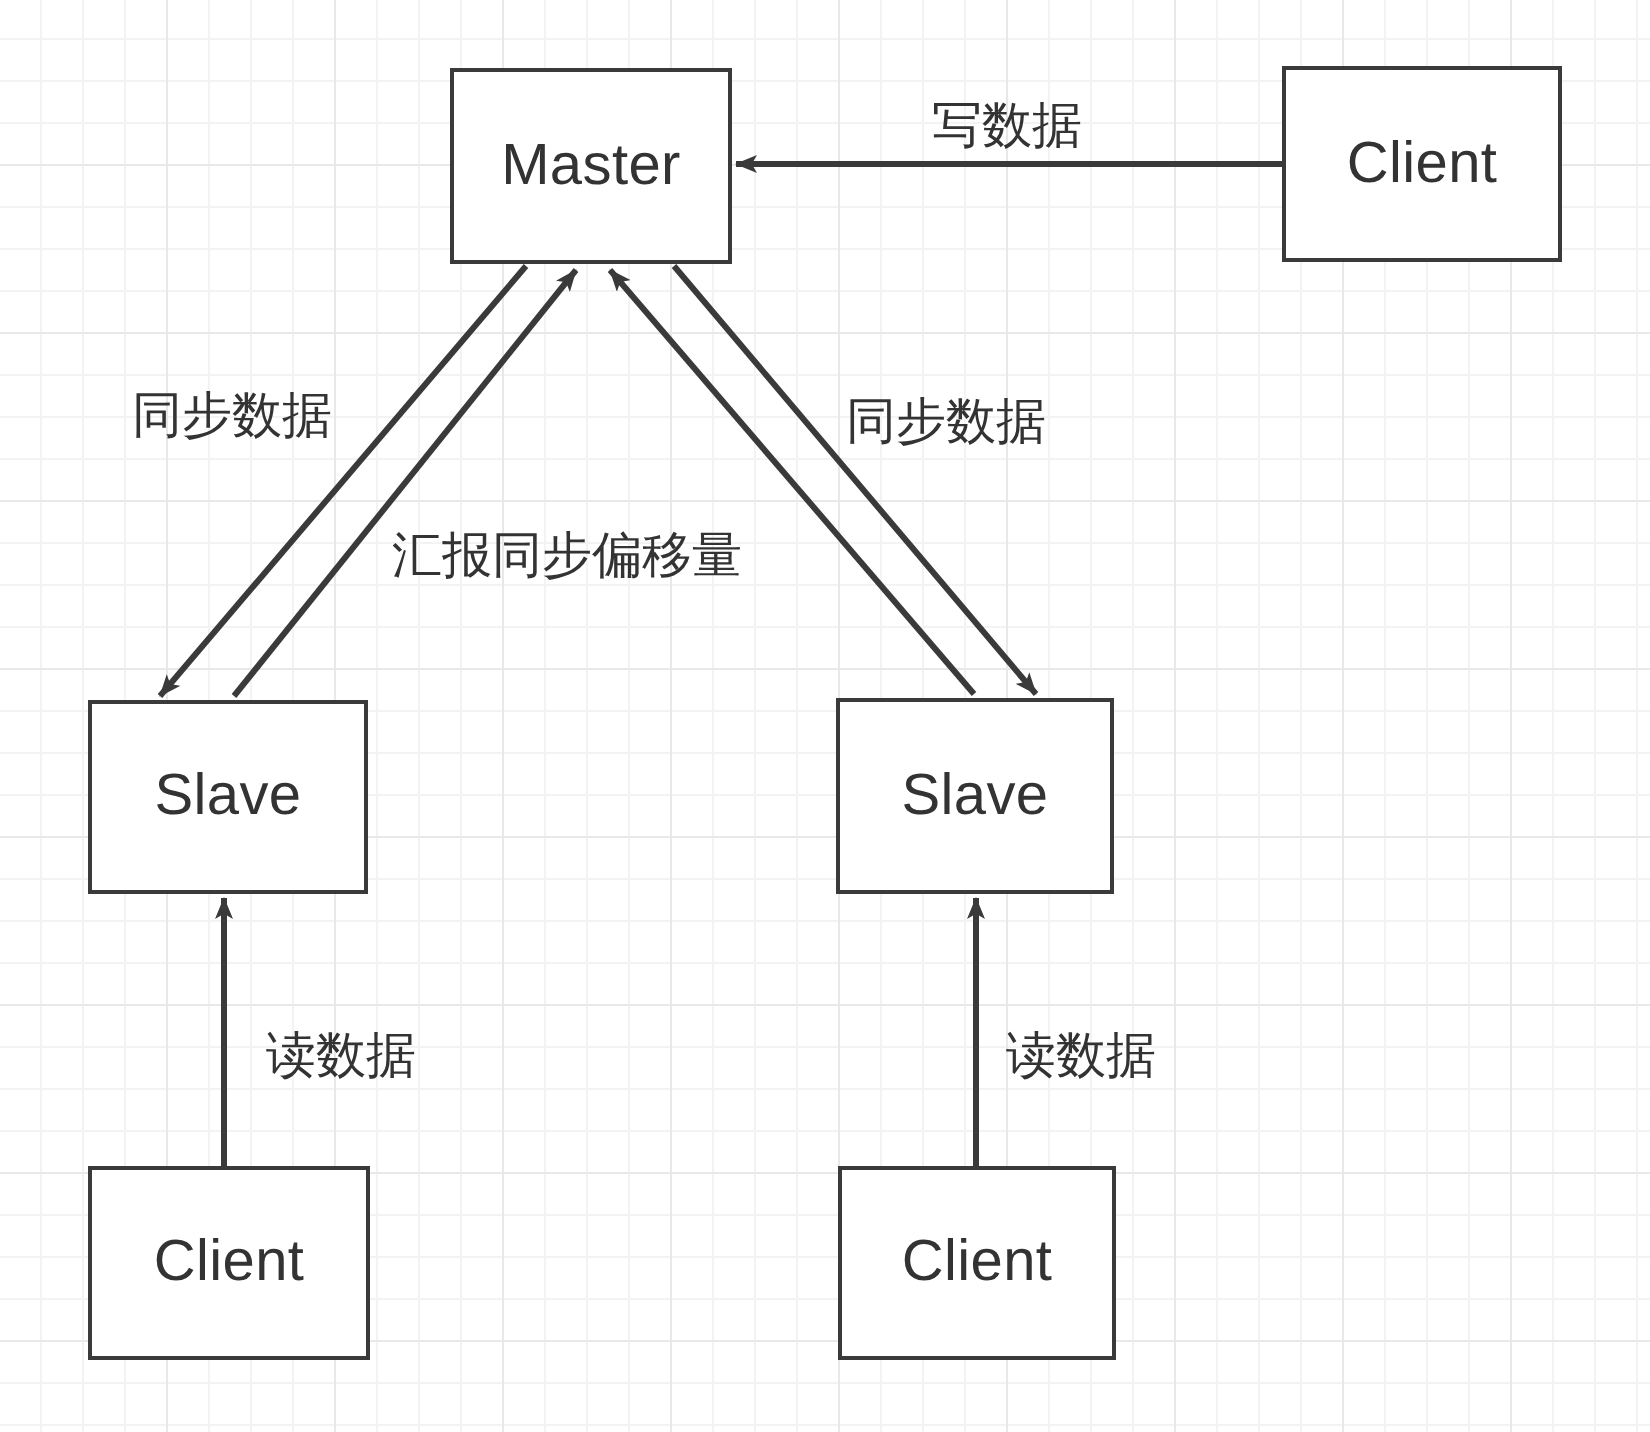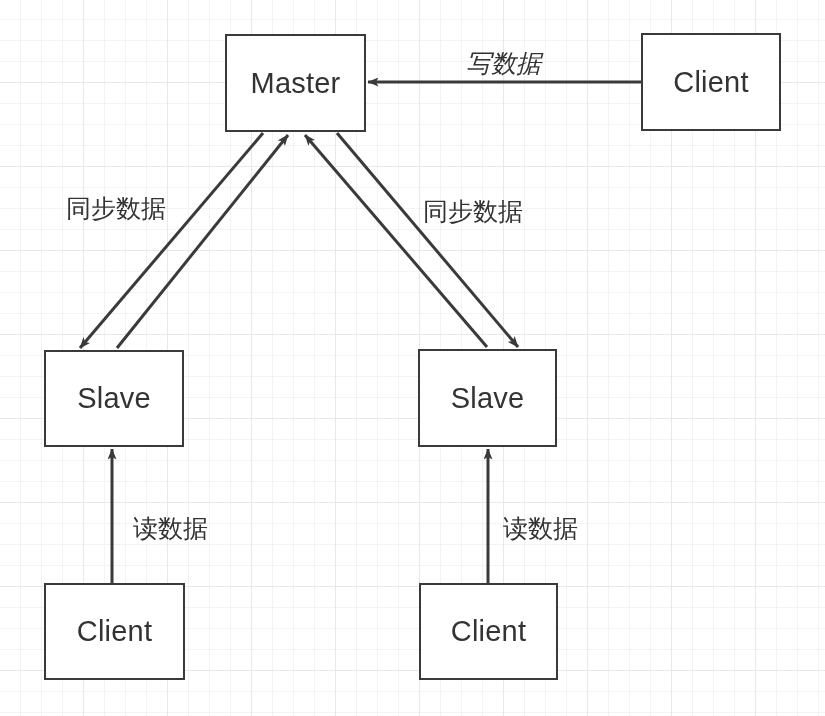--- a/index.html
+++ b/index.html
@@ -103,24 +103,25 @@
   </div>
 
   <div class="node" style="left:44px; top:583px; width:141px; height:97px;">
     <span>Client</span>
   </div>
 
   <div class="node" style="left:419px; top:583px; width:139px; height:97px;">
     <span>Client</span>
   </div>
 
-  <div class="edge-label" style="left:466px; top:51px;font-style:italic;">写数据</div>
+  <div class="edge-label" style="left:466px; top:51px;">写数据</div>
 
   <div class="edge-label" style="left:66px; top:196px;">同步数据</div>
 
   <div class="edge-label" style="left:423px; top:199px;">同步数据</div>
 
+  <div class="edge-label" style="left:196px; top:266px;">汇报同步偏移量</div>
 
   <div class="edge-label" style="left:133px; top:516px;">读数据</div>
 
   <div class="edge-label" style="left:503px; top:516px;">读数据</div>
 
 </div>
 
 </body></html>

